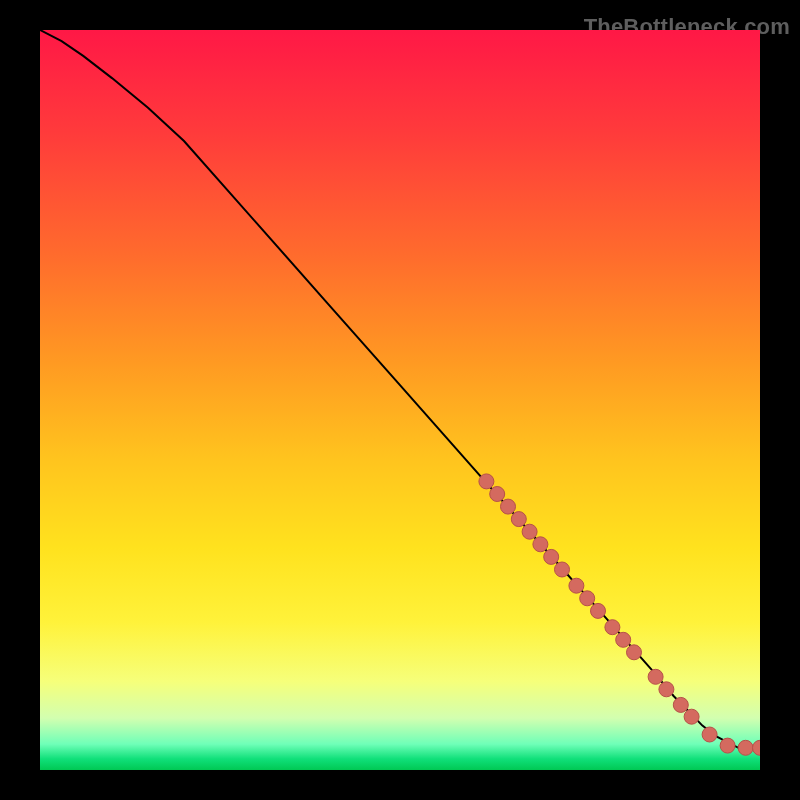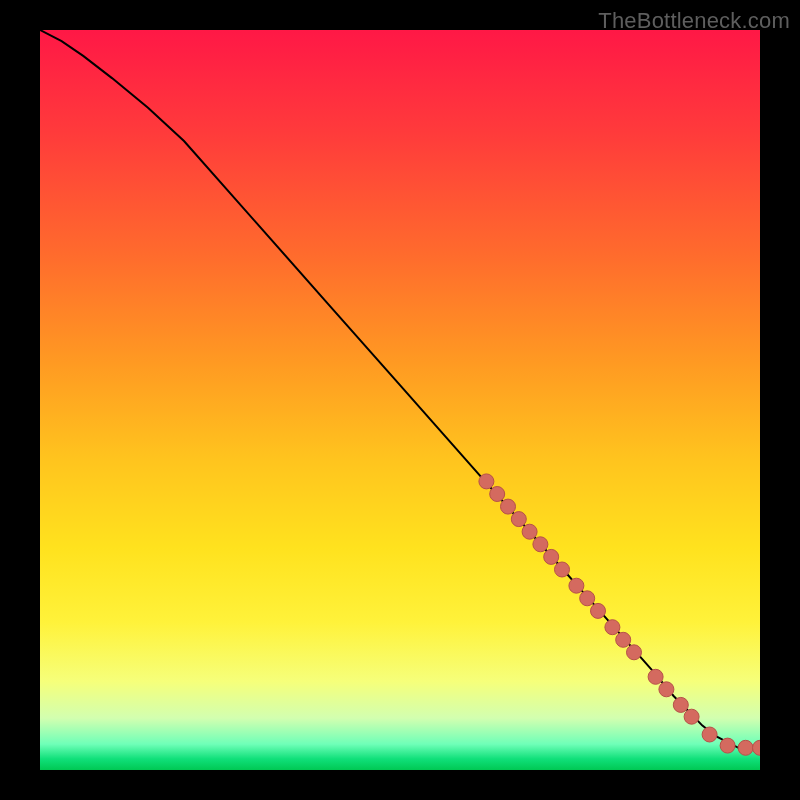--- a/index.html
+++ b/index.html
@@ -12,25 +12,25 @@
     overflow: hidden;
   }
   .frame {
     position: relative;
     width: 800px;
     height: 800px;
     background: #000;
   }
   .watermark {
     position: absolute;
-    top: 8px;
+    top: 14px;
     right: 10px;
     color: #5e5e5e;
     font-size: 22px;
-    font-weight: 400;
+    font-weight: 700;
     letter-spacing: 0.2px;
     user-select: none;
   }
   .plot {
     position: absolute;
     left: 40px;
     top: 30px;
     width: 720px;
     height: 740px;
   }

